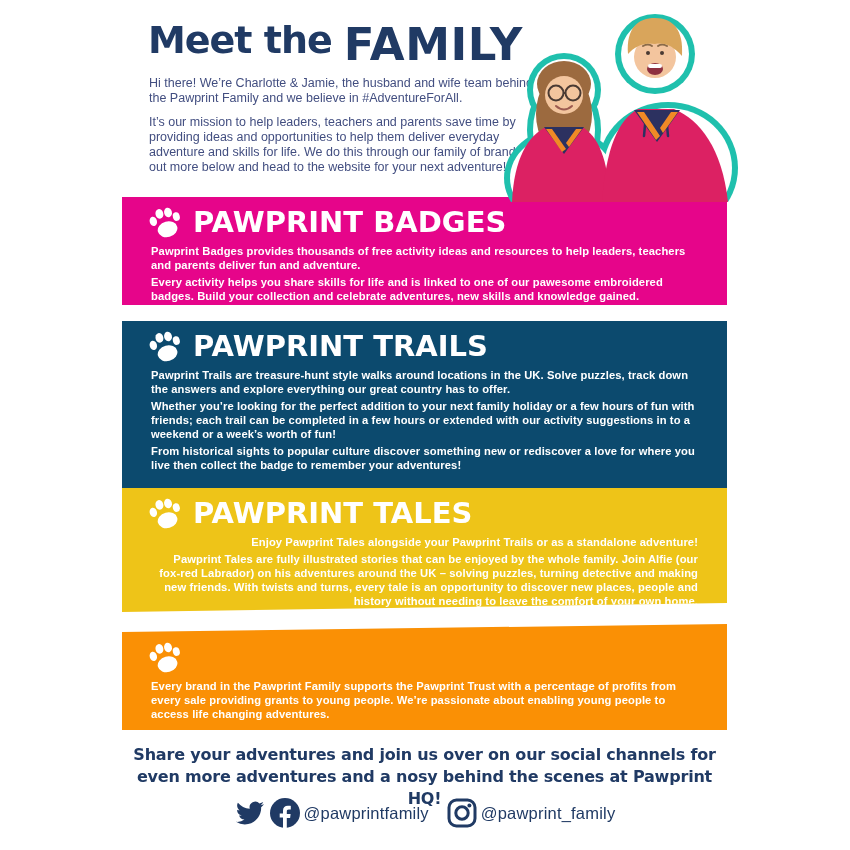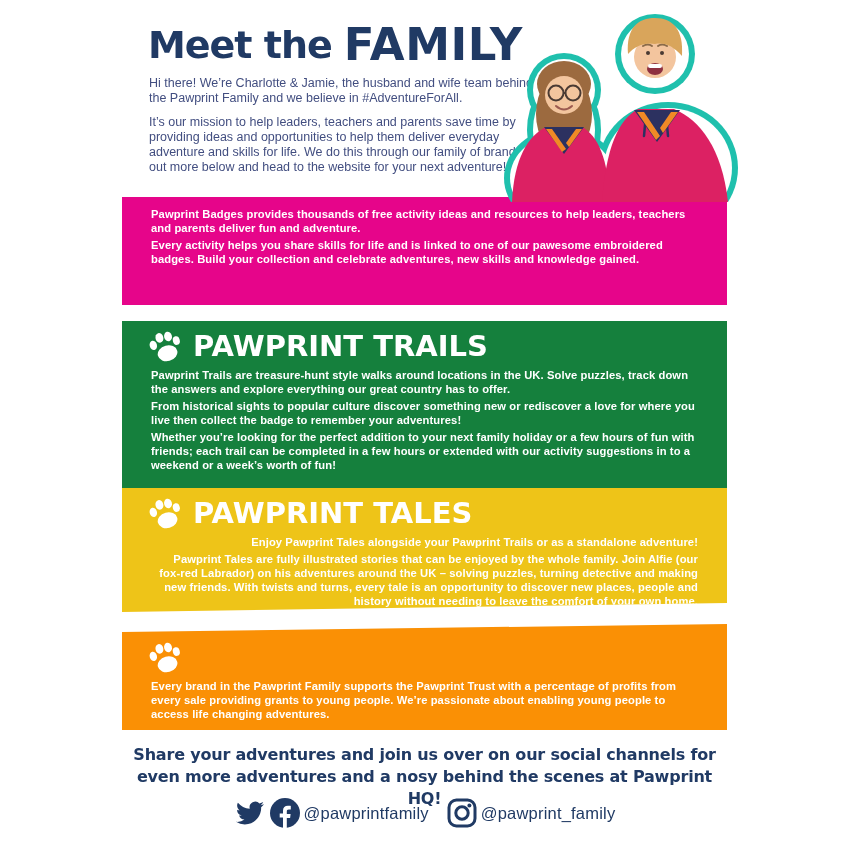--- a/index.html
+++ b/index.html
@@ -1,20 +1,20 @@
 <!DOCTYPE html>
 <html><head>
 <meta charset="utf-8">
 <style>
   html,body{margin:0;padding:0;background:#ffffff;}
   body{width:850px;height:850px;overflow:hidden;font-family:"Liberation Sans",sans-serif;}
   .page{position:relative;width:850px;height:850px;background:#ffffff;}
 
   
-  .title{position:absolute;left:148px;top:18px;margin:0;display:flex;align-items:center;gap:12px;
+  .title{position:absolute;left:148px;top:18px;margin:0;display:flex;align-items:flex-start;gap:12px;
          font-family:"DejaVu Sans",sans-serif;color:#203A64;letter-spacing:-1px;}
   .title .t1{font-size:38px;font-weight:800;}
   .title .t2{font-size:45px;font-weight:800;letter-spacing:0.5px;}
 
   
   .intro{position:absolute;left:149px;top:76px;width:400px;color:#424E80;font-size:12.5px;line-height:15px;}
   .intro p{margin:0 0 9px 0;}
 
   
   .photo{position:absolute;left:476px;top:8px;width:264px;height:194px;z-index:3;}
@@ -107,40 +107,52 @@
 
       <path d="M152,46 C150,20 162,10 179,10 C197,10 208,22 206,48 C197,38 189,34 179,36 C169,34 159,38 152,46 Z" fill="#D9A55B"></path>
 
       <path d="M158,102 L204,102 L181,134 Z" fill="#2C3160"></path>
       <path d="M161,104 L168,104 L184,128 L180,132 Z" fill="#F08A26"></path>
       <path d="M195,104 L202,104 L187,125 L184,120 Z" fill="#F08A26"></path>
     </svg>
   </div>
 
   <section class="band" style="top: 197px; height: 108px; background-color: rgb(230, 5, 138);">
+    <div class="band-head">
+      <svg class="paw" width="36" height="33" viewBox="0 0 40 38">
+        <g fill="#ffffff" transform="rotate(-15 20 20)">
+          <ellipse cx="6.5" cy="14" rx="4.2" ry="5.4"></ellipse>
+          <ellipse cx="15.5" cy="7.5" rx="4.5" ry="5.6"></ellipse>
+          <ellipse cx="25.5" cy="8.5" rx="4.5" ry="5.6"></ellipse>
+          <ellipse cx="33.5" cy="15.5" rx="4" ry="5"></ellipse>
+          <ellipse cx="20" cy="27" rx="11.5" ry="9"></ellipse>
+        </g>
+      </svg>
+      <h2>PAWPRINT BADGES</h2>
+    </div>
     <p>Pawprint Badges provides thousands of free activity ideas and resources to help leaders, teachers and parents deliver fun and adventure.</p>
     <p>Every activity helps you share skills for life and is linked to one of our pawesome embroidered badges. Build your collection and celebrate adventures, new skills and knowledge gained.</p>
   </section>
 
-  <section class="band" style="top: 321px; height: 173px; background-color: #15803d;">
+  <section class="band" style="top: 321px; height: 173px; background-color: #0c4a6e;">
     <div class="band-head">
       <svg class="paw" width="36" height="33" viewBox="0 0 40 38">
         <g fill="#ffffff" transform="rotate(-15 20 20)">
           <ellipse cx="6.5" cy="14" rx="4.2" ry="5.4"></ellipse>
           <ellipse cx="15.5" cy="7.5" rx="4.5" ry="5.6"></ellipse>
           <ellipse cx="25.5" cy="8.5" rx="4.5" ry="5.6"></ellipse>
           <ellipse cx="33.5" cy="15.5" rx="4" ry="5"></ellipse>
           <ellipse cx="20" cy="27" rx="11.5" ry="9"></ellipse>
         </g>
       </svg>
       <h2>PAWPRINT TRAILS</h2>
     </div>
     <p>Pawprint Trails are treasure-hunt style walks around locations in the UK. Solve puzzles, track down the answers and explore everything our great country has to offer.</p>
+    <p>Whether you’re looking for the perfect addition to your next family holiday or a few hours of fun with friends; each trail can be completed in a few hours or extended with our activity suggestions in to a weekend or a week’s worth of fun!</p>
     <p>From historical sights to popular culture discover something new or rediscover a love for where you live then collect the badge to remember your adventures!</p>
-    <p>Whether you’re looking for the perfect addition to your next family holiday or a few hours of fun with friends; each trail can be completed in a few hours or extended with our activity suggestions in to a weekend or a week’s worth of fun!</p>
   </section>
 
   <section class="band cut-bottom" style="top: 488px; height: 124px; background-color: rgb(238, 196, 24); text-align: right;">
     <div class="band-head">
       <svg class="paw" width="36" height="33" viewBox="0 0 40 38">
         <g fill="#ffffff" transform="rotate(-15 20 20)">
           <ellipse cx="6.5" cy="14" rx="4.2" ry="5.4"></ellipse>
           <ellipse cx="15.5" cy="7.5" rx="4.5" ry="5.6"></ellipse>
           <ellipse cx="25.5" cy="8.5" rx="4.5" ry="5.6"></ellipse>
           <ellipse cx="33.5" cy="15.5" rx="4" ry="5"></ellipse>

